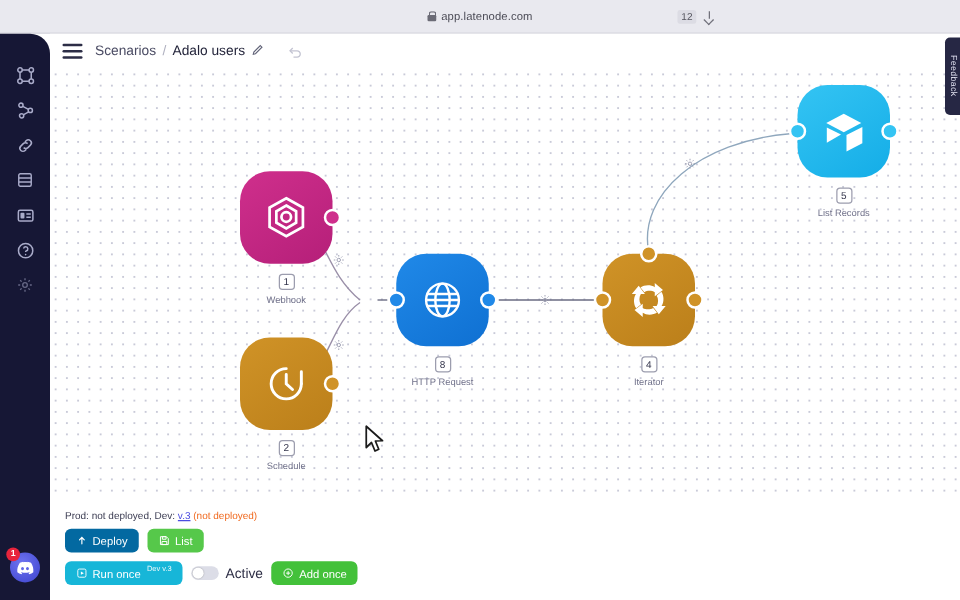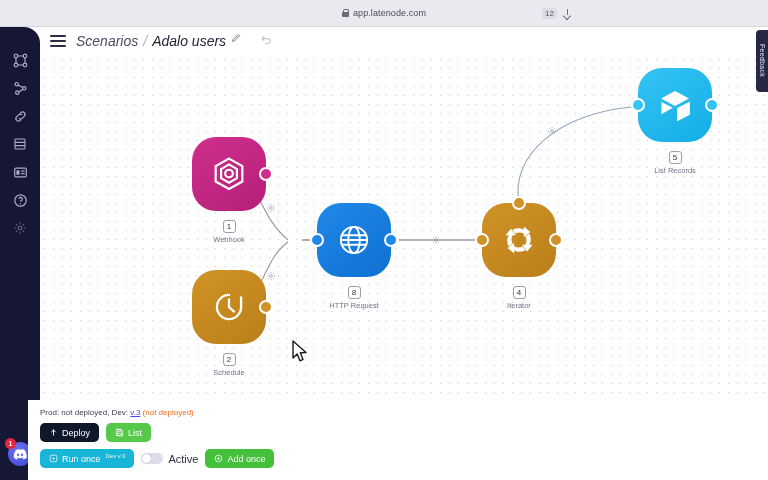--- a/index.html
+++ b/index.html
@@ -80,21 +80,21 @@
   }
 
   
   .header {
     position:absolute; left:40px; top:27px; width:728px; height:28px;
     background:#ffffff; display:flex; align-items:center;
     padding-left:10px; gap:10px;
   }
   .burger { width:16px; height:12px; display:flex; flex-direction:column; justify-content:space-between; cursor:pointer; }
   .burger span { display:block; height:2px; background:#2c2d46; border-radius:1px; }
-  .crumbs { display:flex; align-items:flex-start; gap:5px; font-size:14px; color:#3a3b52;font-style:italic; }
+  .crumbs { display:flex; align-items:flex-start; gap:5px; font-size:11px; color:#3a3b52; }
   .crumb-link { color:#4a4b63; cursor:pointer; }
   .crumb-sep { color:#b0b1c0; }
   .crumb-cur { color:#23243a; }
   .pencil { width:10px; height:10px; cursor:pointer; color:#5f6176; }
   .undo-ico { margin-left:14px; width:12px; height:12px; color:#c3c4d2; }
 
   
   .canvas {
     position:absolute; left:40px; top:55px; width:728px; height:345px;
     background-color:#ffffff;
@@ -132,35 +132,35 @@
   }
   .node-label {
     margin-top:2px; font-size:7.5px; color:#70718a; white-space:nowrap;
   }
   .gear-ico { position:absolute; width:10px; height:10px; color:#9b9cb0; }
 
   .cursor-arrow { position:absolute; pointer-events:none; }
 
   
   .bottombar {
-    position:absolute; left:28px; top:400px; width:728px; height:80px;
+    position:absolute; left:40px; top:400px; width:728px; height:80px;
     background:#ffffff; padding:8px 0 0 12px;
   }
   .status-line { font-size:8px; color:#3b3c52; margin-bottom:6px; }
   .status-line .ver { color:#4c4de0; text-decoration:underline; cursor:pointer; }
   .status-line .nd { color:#f06a20; }
   .btn-row { display:flex; align-items:center; gap:7px; margin-bottom:7px; }
   .btn {
     display:inline-flex; align-items:center; gap:4px;
     height:19px; padding:0 9px; border-radius:5px;
     font-size:9px; color:#fff; border:none; cursor:pointer;
     font-family:"Liberation Sans", sans-serif;
   }
   .btn svg { display:block; }
-  .btn-deploy { background:#0f172a; }
+  .btn-deploy { background:#0369a1; }
   .btn-save   { background:#56c84a; }
   .btn-run    { background:#17b6d8; }
   .btn-add    { background:#43c13a; }
   .btn-align  { background:#fff; color:#5c5d72; border:1px solid #d3d4e0; }
   .sup { font-size:6px; position:relative; top:-3px; opacity:.9; margin-left:1px; }
   .toggle-wrap { display:flex; align-items:center; gap:5px; }
   .toggle {
     width:22px; height:11px; border-radius:6px;
     background:#dcdde7; position:relative; cursor:pointer;
   }

